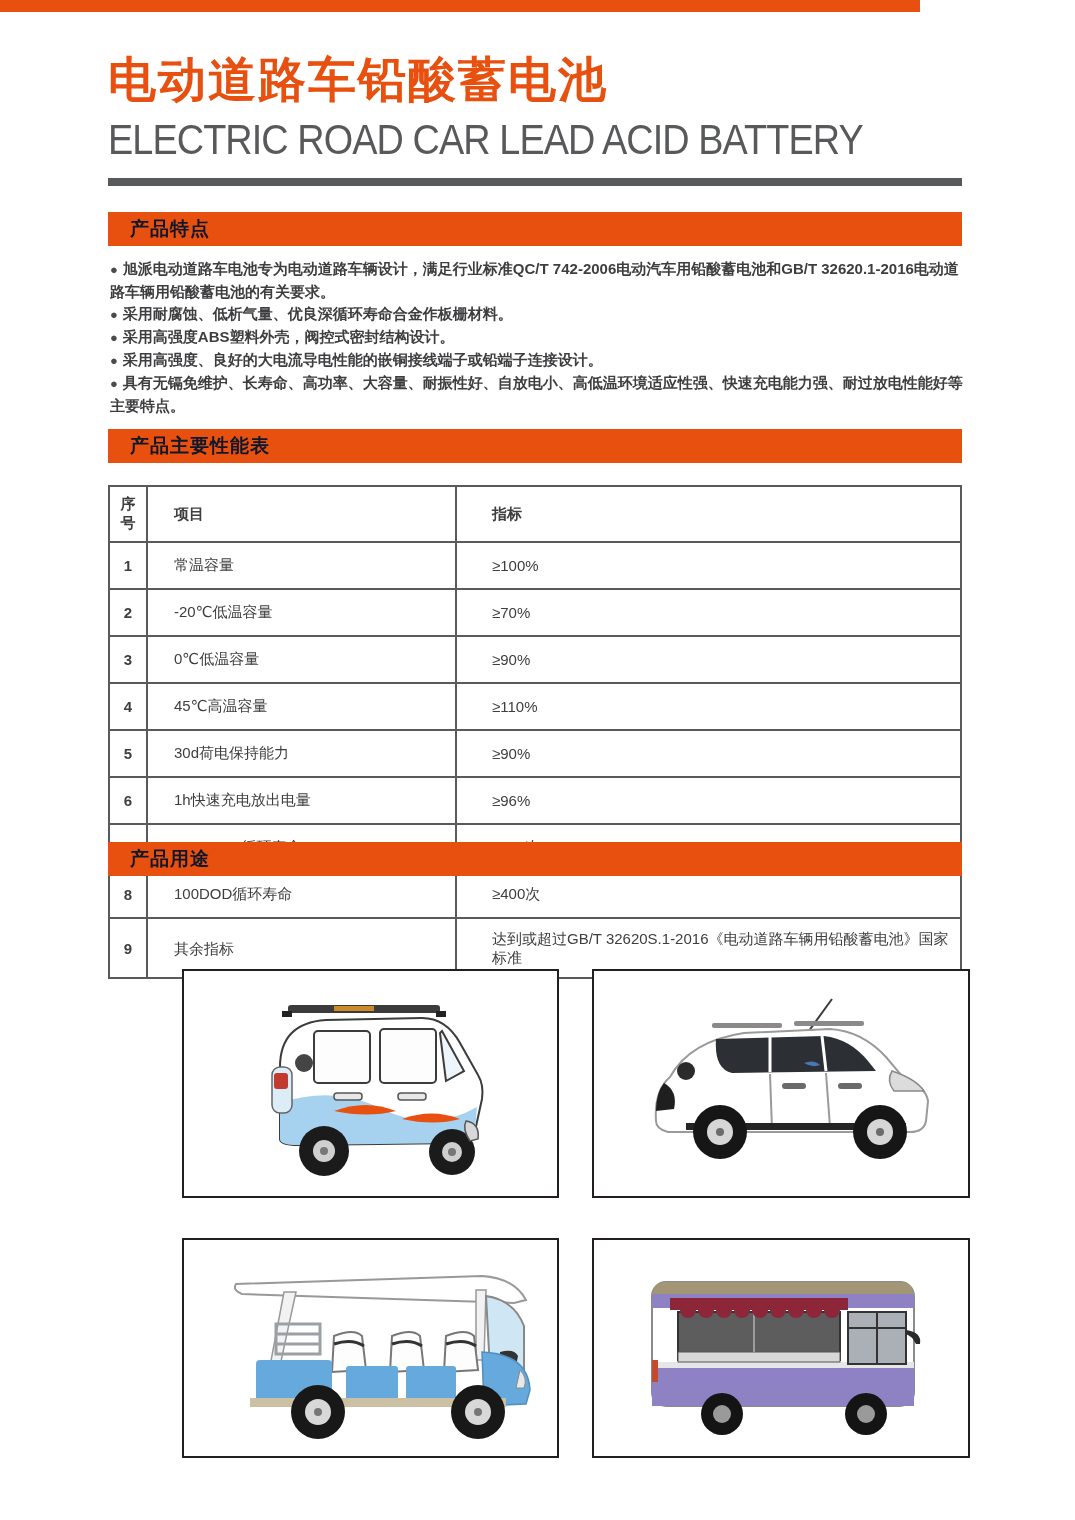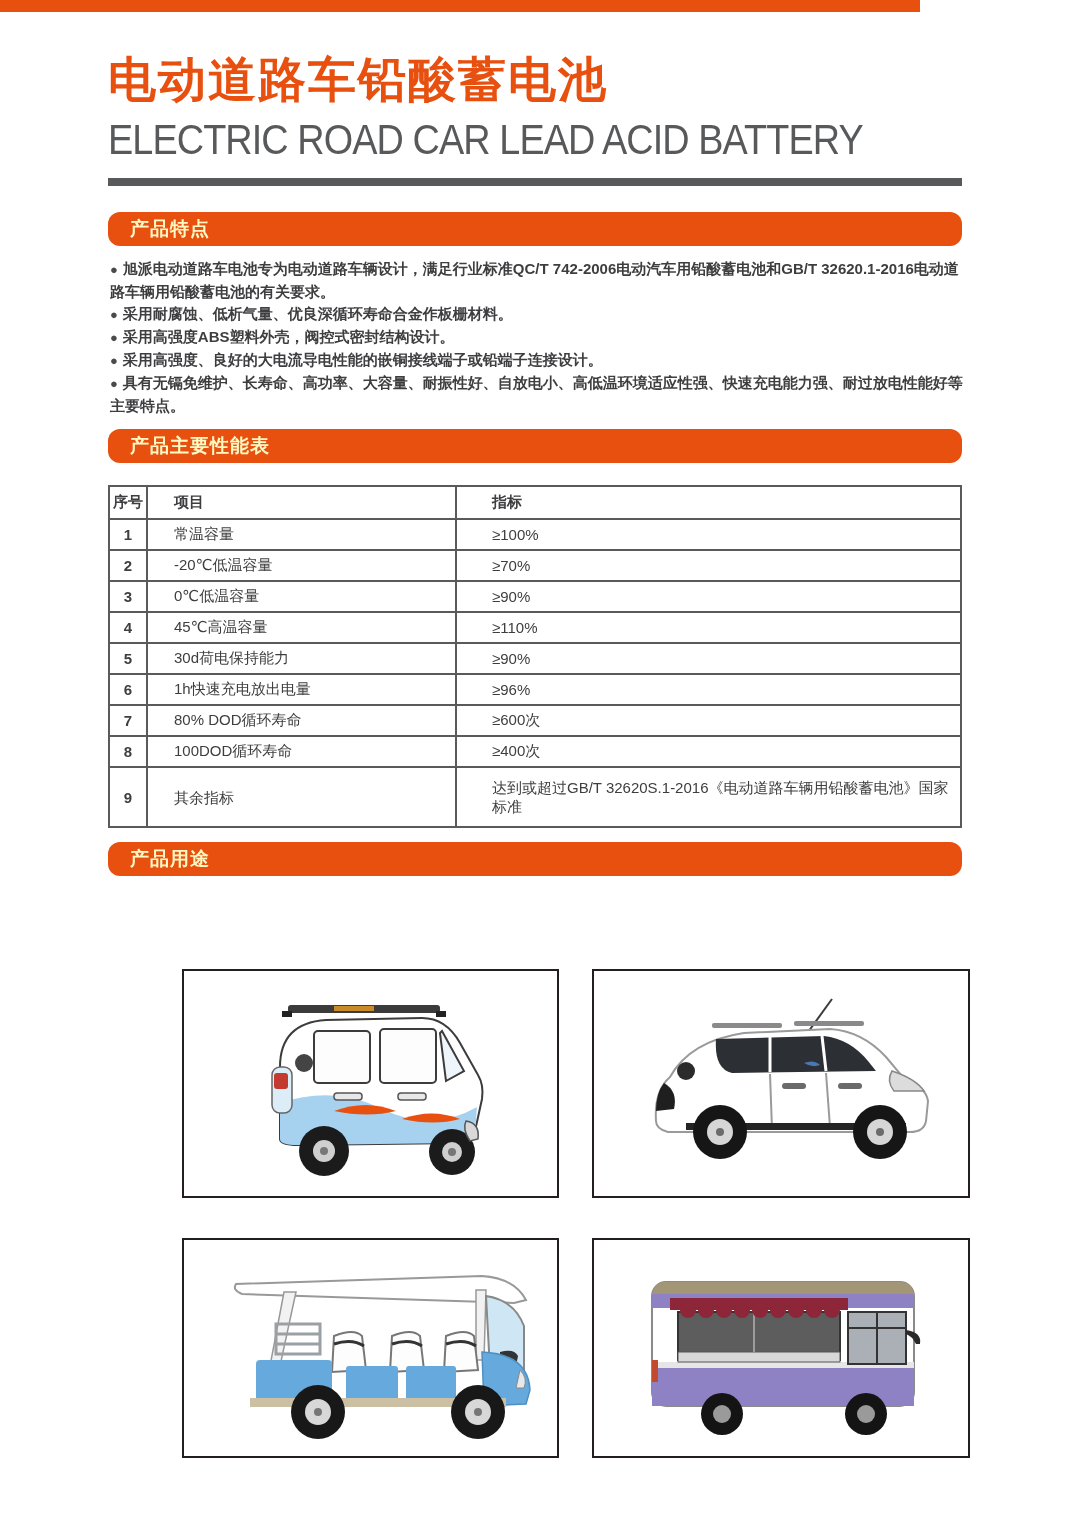--- a/index.html
+++ b/index.html
@@ -7,37 +7,37 @@
         font-family:"Liberation Sans","DejaVu Sans",sans-serif;color:#3E3E40;}
 
   .top-bar{position:absolute;left:0;top:0;width:920px;height:12px;background:#E8500F;}
 
   .title{position:absolute;left:108px;top:50px;margin:0;font-size:48px;line-height:60px;
          font-weight:bold;color:#E8500F;letter-spacing:2px;white-space:nowrap;}
   .subtitle{position:absolute;left:108px;top:116px;font-size:42px;line-height:48px;color:#58595B;
             transform:scaleX(.9);transform-origin:left center;letter-spacing:-1px;white-space:nowrap;}
   .rule{position:absolute;left:108px;top:178px;width:854px;height:8px;background:#58595B;}
 
-  .sec-bar{position:absolute;left:108px;width:854px;height:34px;background:#E8500F;color:#fef9c3;
+  .sec-bar{position:absolute;left:108px;width:854px;height:34px;background:#E8500F;color:#0f172a;
            display:flex;align-items:center;padding-left:22px;box-sizing:border-box;
-           font-size:19px;font-weight:bold;letter-spacing:1px;border-radius:12px;}
+           font-size:19px;font-weight:bold;letter-spacing:1px;}
   #bar-features{top:212px;}
   #bar-performance{top:429px;}
   #bar-usage{top:842px;}
 
   .bullets{position:absolute;left:110px;top:258px;width:856px;margin:0;padding:0;list-style:none;
            font-size:15px;line-height:22px;font-weight:600;color:#3E3E40;}
   .bullets .dot{margin-right:5px;color:#4A4A4C;font-size:13px;}
 
   .perf-table{position:absolute;left:108px;top:485px;width:854px;border-collapse:collapse;
               font-size:15px;color:#3E3E40;table-layout:fixed;}
   .perf-table,.perf-table th,.perf-table td{border:2px solid #595A5C;}
   .perf-table th{height:31px;font-weight:bold;text-align:left;padding:0 16px 0 26px;}
   .perf-table td{height:29px;padding:0 0 0 26px;font-weight:400;}
-  .perf-table th.c-no,.perf-table td.c-no{text-align:center;padding:0;font-weight:600;}
+  .perf-table th.c-no,.perf-table td.c-no{text-align:center;padding:8px;font-weight:600;}
   .perf-table th.c-val,.perf-table td.c-val{padding-left:35px;}
   .perf-table tr.tall td{height:50px;line-height:19px;padding-top:4px;padding-bottom:4px;vertical-align:middle;}
 
   .usage-text{position:absolute;left:110px;top:884px;width:852px;font-size:15px;line-height:22px;
               text-indent:2em;font-weight:600;color:#3E3E40;margin:0;}
 
   .photo{position:absolute;border:2px solid #231F20;background:#fff;box-sizing:border-box;
          display:flex;align-items:center;justify-content:center;}
   #photo-1{left:142px;top:953px;width:377px;height:229px;}
   #photo-2{left:552px;top:953px;width:378px;height:229px;}

